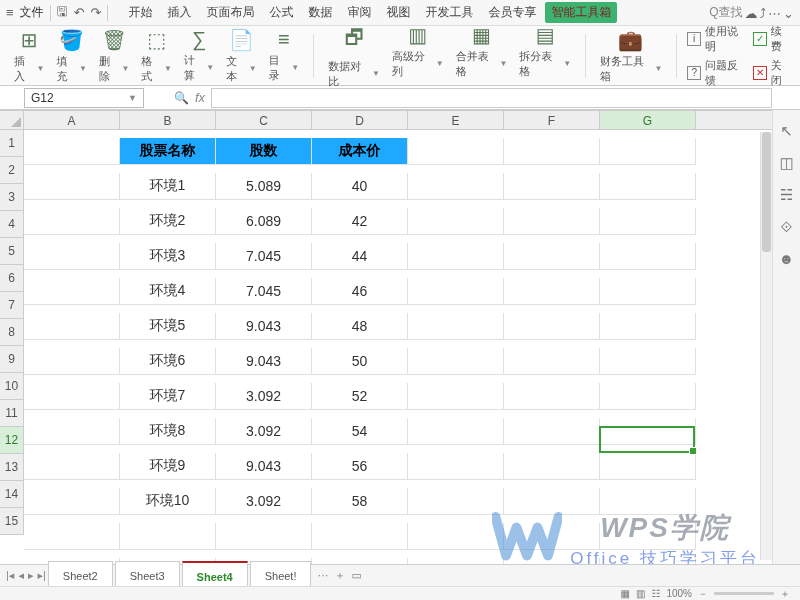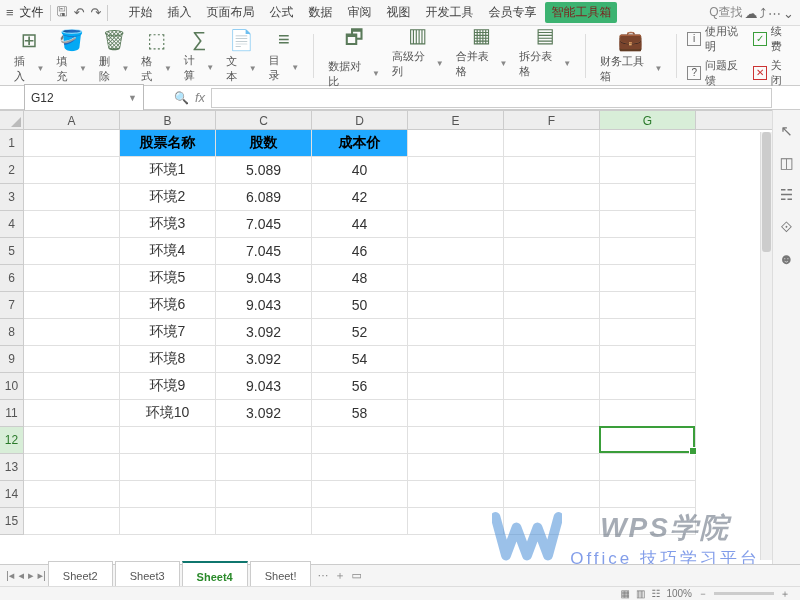--- a/index.html
+++ b/index.html
@@ -20,53 +20,53 @@
 .ribbon .group { display: flex; flex-direction: column; align-items: center; gap: 2px; padding: 0 6px; cursor: pointer; }
 .ribbon .group .ico { font-size: 20px; color: #5a7a5a; }
 .ribbon .group .lbl { font-size: 11px; color: #555; display: flex; align-items: center; gap: 2px; }
 .ribbon .sep { width: 1px; height: 44px; background: #ddd; margin: 0 4px; }
 .ribbon .rcol { display: flex; flex-direction: column; gap: 4px; margin-left: 2px;}
 .ribbon .ritem { display: flex; align-items: center; gap: 4px; font-size: 11px; color: #555; }
 .ribbon .ritem .mini { width: 14px; height: 14px; border: 1px solid #888; display:inline-flex; align-items:center; justify-content:center; font-size:10px; }
 
 
 .formula-row { height: 24px; border-bottom: 1px solid #ccc; display: flex; align-items: center; background: #fff; }
-.namebox { width: 120px; height: 27px; margin-left: 24px; border: 1px solid #bbb; display: flex; align-items: center; padding: 0 6px; font-size: 12px; background: #fff; justify-content: space-between; }
+.namebox { width: 120px; height: 20px; margin-left: 24px; border: 1px solid #bbb; display: flex; align-items: center; padding: 0 6px; font-size: 12px; background: #fff; justify-content: space-between; }
 .namebox .dd { color: #888; font-size: 9px; }
 .fx-area { display: flex; align-items: center; gap: 6px; margin-left: 30px; flex: 1; }
 .fx-lbl { color: #888; font-style: italic; font-size: 13px; }
 .fx-input { flex: 1; height: 20px; border: 1px solid #ccc; margin-right: 28px; background:#fff; }
 
 
 .grid-wrap { position: absolute; top: 110px; left: 0; right: 28px; bottom: 26px; background: #fff; }
 .colheads { position: absolute; top: 0; left: 24px; right: 0; height: 20px; display: flex; background: #eee; border-top:1px solid #ccc; border-bottom:1px solid #ccc; }
 .colhead { width: 96px; border-right: 1px solid #ccc; text-align: center; font-size: 12px; color: #555; line-height: 20px; }
 .colhead.sel { background: #d8eed8; color: #2a7a2a; }
 .rowheads { position: absolute; top: 20px; left: 0; width: 24px; background: #eee; border-right:1px solid #ccc; }
 .rowhead { height: 27px; border-bottom: 1px solid #ccc; text-align: center; font-size: 12px; color: #555; line-height: 27px; }
 .rowhead.sel { background: #d8eed8; color: #2a7a2a; }
 .cells { position: absolute; top: 20px; left: 24px; right: 0; bottom: 0; }
-.cellrow { display: flex; height: 27px; }
+.cellrow { display: flex; height: 27px; margin-top: 8px; }
 .cell { width: 96px; height: 27px; border-right: 1px solid #e0e0e0; border-bottom: 1px solid #e0e0e0; font-size: 14px; display: flex; align-items: center; justify-content: center; }
 .cell.hdr { background: #1fa8ff; color: #000; font-weight: bold; }
 .corner { position:absolute; top:0; left:0; width:24px; height:20px; background:#eee; border-right:1px solid #ccc; border-bottom:1px solid #ccc; border-top:1px solid #ccc;}
 .corner::after{content:""; position:absolute; right:2px; bottom:2px; border:5px solid transparent; border-right-color:#bbb; border-bottom-color:#bbb;}
 
 .selection { position: absolute; border: 2px solid #3a9e3a; pointer-events: none; }
 .selection::after { content:""; position:absolute; right:-4px; bottom:-4px; width:6px; height:6px; background:#3a9e3a; border:1px solid #fff; }
 
 
 .sidebar-r { position: absolute; top: 110px; right: 0; width: 28px; bottom: 26px; background: #f4f4f4; border-left: 1px solid #ddd; display: flex; flex-direction: column; align-items: center; gap: 14px; padding-top: 12px; }
 .sidebar-r .sico { font-size: 15px; color: #777; cursor: pointer; }
 
 
 .sheetbar { position: absolute; bottom: 14px; left: 0; right: 0; height: 22px; background: #f5f5f5; border-top: 1px solid #ccc; display: flex; align-items: center; padding: 0 6px; font-size: 11px; }
 .sheetbar .nav { display: flex; gap: 4px; color: #888; }
 .sheetbar .stab { padding: 8px 14px; border: 1px solid #ccc; border-bottom: none; background: #fff; margin-left: 2px; color:#555; cursor:pointer; }
-.sheetbar .stab.active { color: #2a8a2a; font-weight: bold; border-top: 2px solid #0f766e; }
+.sheetbar .stab.active { color: #2a8a2a; font-weight: bold; border-top: 2px solid #b91c1c; }
 .sheetbar .add { margin-left: 6px; color: #888; }
 
 .statusbar { position: absolute; bottom: 0; left: 0; right: 0; height: 14px; background: #f5f5f5; display: flex; align-items: center; justify-content: flex-end; gap: 8px; padding: 0 10px; font-size: 10px; color: #777; border-top:1px solid #ddd;}
 .statusbar .slot{display:flex; gap:6px; align-items:center;}
 
 
 .watermark { position: absolute; right: 40px; bottom: 30px; display: flex; align-items: center; gap: 8px; opacity: 0.55; pointer-events: none; text-align: center;}
 .watermark .wlogo svg { width: 70px; height: 56px; }
 .watermark .wtext { display:flex; flex-direction:column; }
 .watermark .wtext .t1 { font-size: 28px; font-weight: bold; font-style: italic; color: #5f6a7a; letter-spacing: 2px;}

